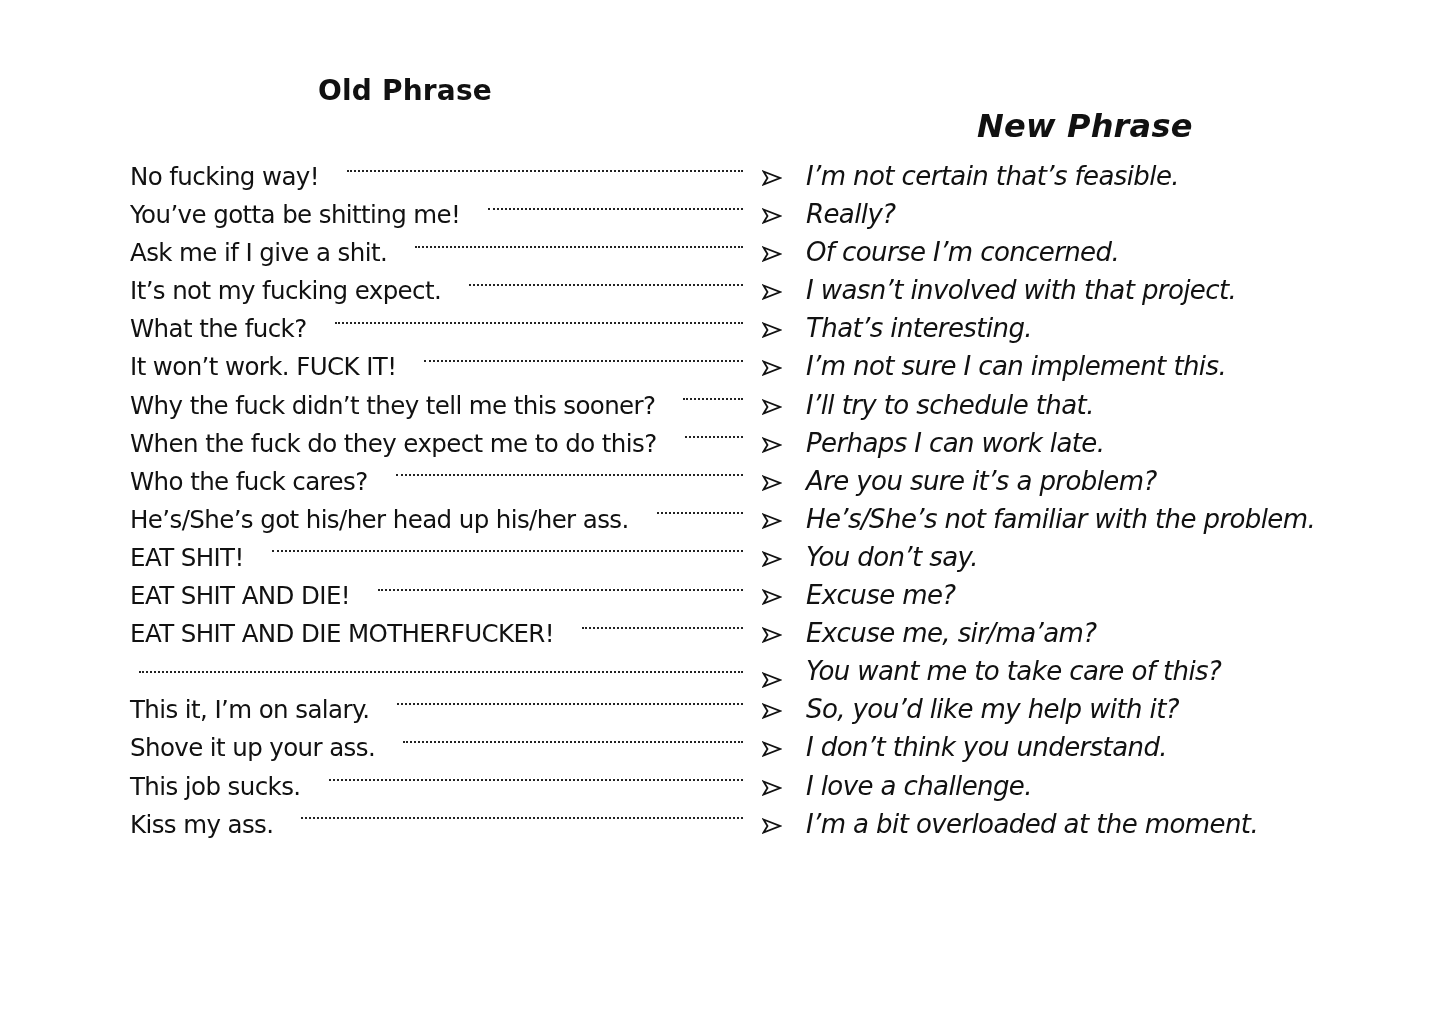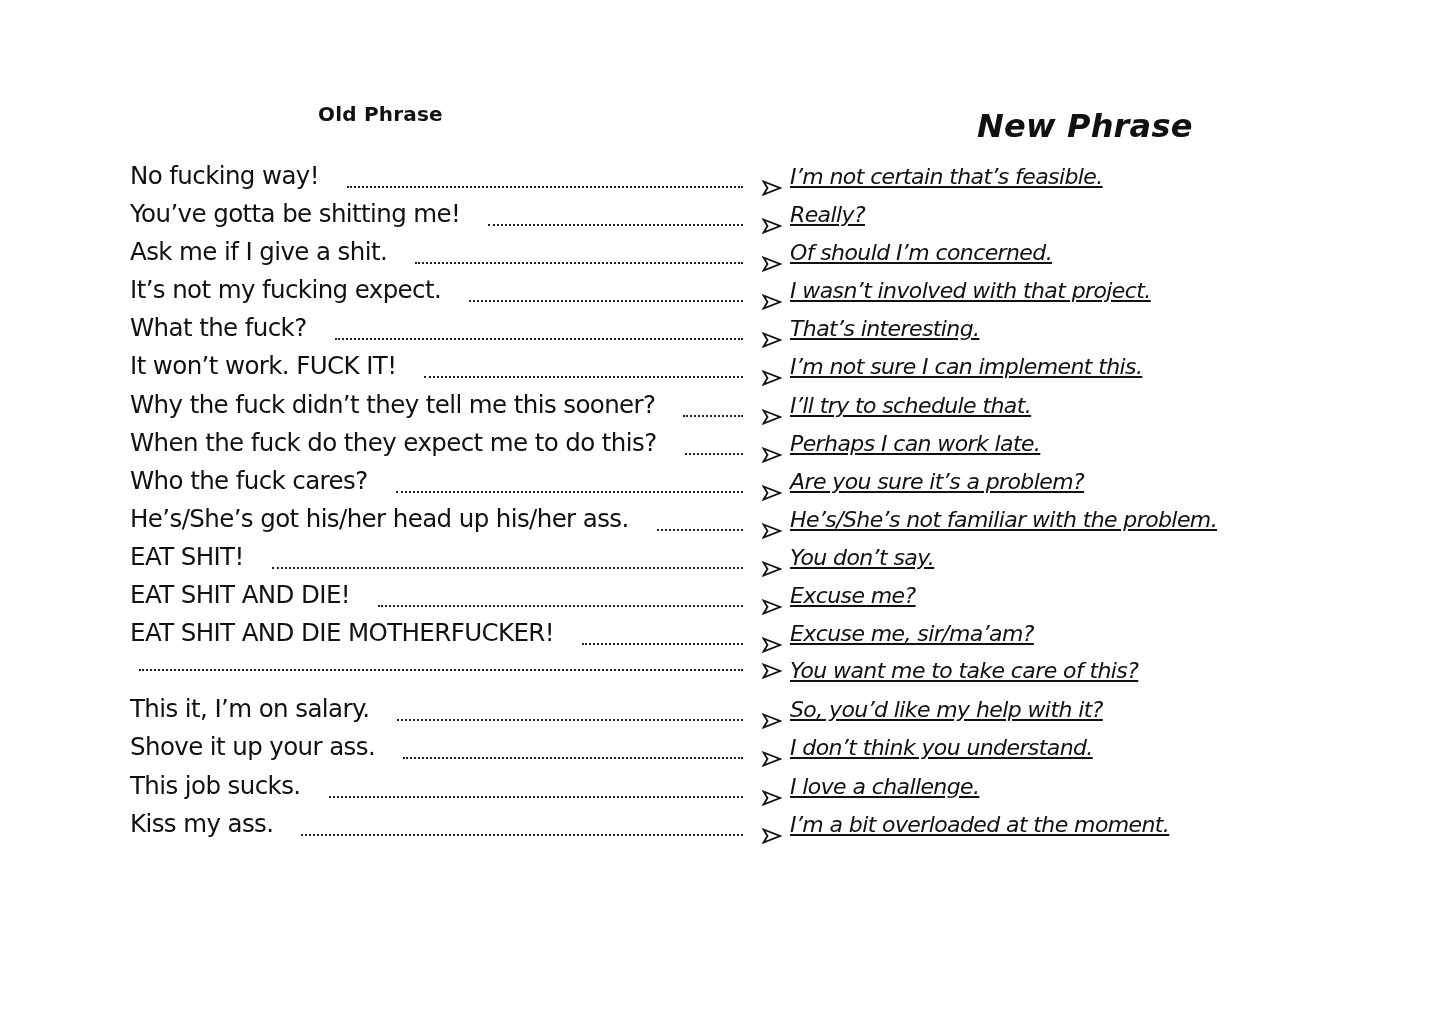--- a/index.html
+++ b/index.html
@@ -12,24 +12,23 @@
       height: 1010px;
       position: relative;
       overflow: hidden;
       font-family: "DejaVu Sans", sans-serif;
       color: #111111;
     }
     .header-old {
       position: absolute;
       left: 318px;
       top: 74px;
-      font-size: 20px;
+      font-size: 28px;
       font-weight: bold;
       letter-spacing: 0.2px;
-      margin-top: 28px;
     }
     .header-new {
       position: absolute;
       left: 977px;
       top: 74px;
       font-size: 32px;
       font-weight: bold;
       font-style: italic;
       letter-spacing: 0.2px;
       margin-top: 33px;
@@ -42,21 +41,21 @@
     }
     .row {
       display: flex;
       align-items: baseline;
       height: 38.1px;
       font-size: 25px;
       line-height: 38px;
     }
     .old {
       display: flex;
-      align-items: flex-end;
+      align-items: center;
       width: 652px;
       white-space: nowrap;
       gap: 19px;
     }
     .old-text {
       flex: 0 0 auto;
       letter-spacing: -0.6px;
       font-size: 24.5px;
     }
     .leader {
@@ -69,26 +68,25 @@
     .arrow {
       width: 20px;
       flex: 0 0 20px;
       height: 16px;
       transform: translateY(1px);
     }
     .arrow svg {
       display: block;
     }
     .new {
-      margin-left: 8px;
+      margin-left: 24px;
       font-style: italic;
       white-space: nowrap;
       letter-spacing: -0.6px;
-      font-size: 22px;
-      text-decoration: underline;
+      font-size: 26px;
     }
     .blank {
       display: inline-block;
       width: 106px;
       border-bottom: 2px solid #111;
       height: 1px;
       margin-left: 3px;
       margin-right: 10px;
       vertical-align: baseline;
     }
@@ -127,21 +125,21 @@
     <div class="row">
     <div class="old">
       <span class="old-text">Ask me if I give a shit.</span>
       <span class="leader"></span>
       <span class="arrow">
         <svg width="20" height="16" viewBox="0 0 20 16">
           <path d="M1.5 1.5 L18 8 L1.5 14.5 L5.5 8 Z" fill="none" stroke="#111" stroke-width="1.8" stroke-linejoin="miter"></path>
         </svg>
       </span>
     </div>
-    <div class="new">Of should I’m concerned.</div>
+    <div class="new">Of course I’m concerned.</div>
   </div>
     <div class="row">
     <div class="old">
       <span class="old-text">It’s not my fucking expect.</span>
       <span class="leader"></span>
       <span class="arrow">
         <svg width="20" height="16" viewBox="0 0 20 16">
           <path d="M1.5 1.5 L18 8 L1.5 14.5 L5.5 8 Z" fill="none" stroke="#111" stroke-width="1.8" stroke-linejoin="miter"></path>
         </svg>
       </span>

